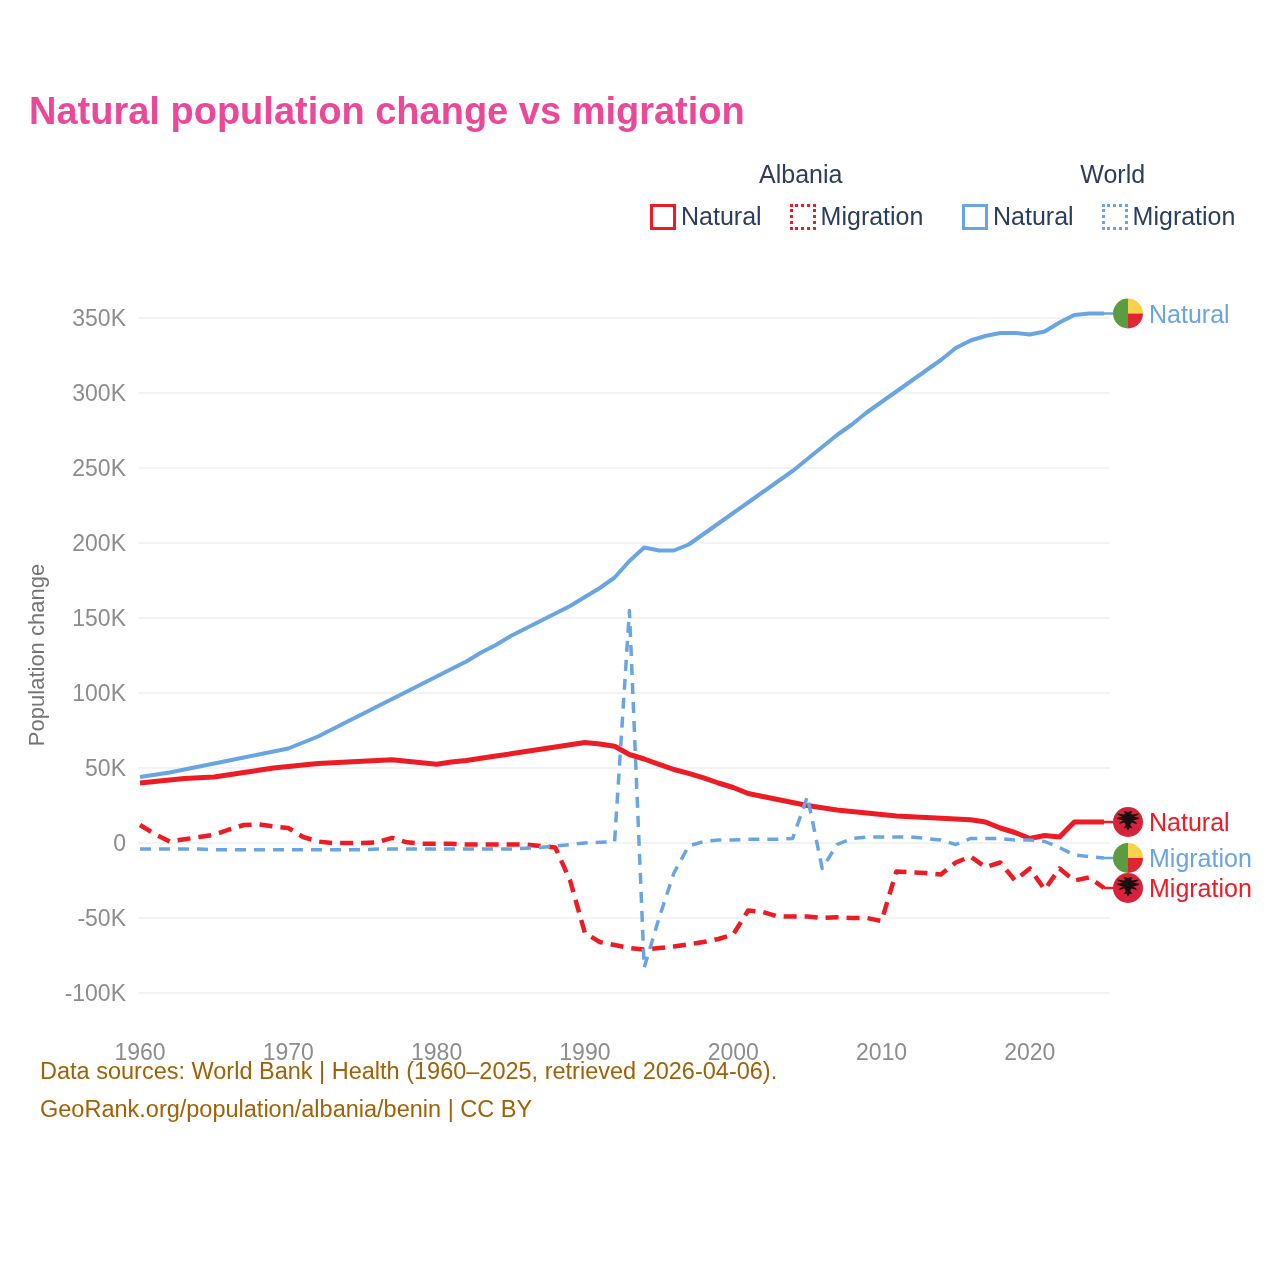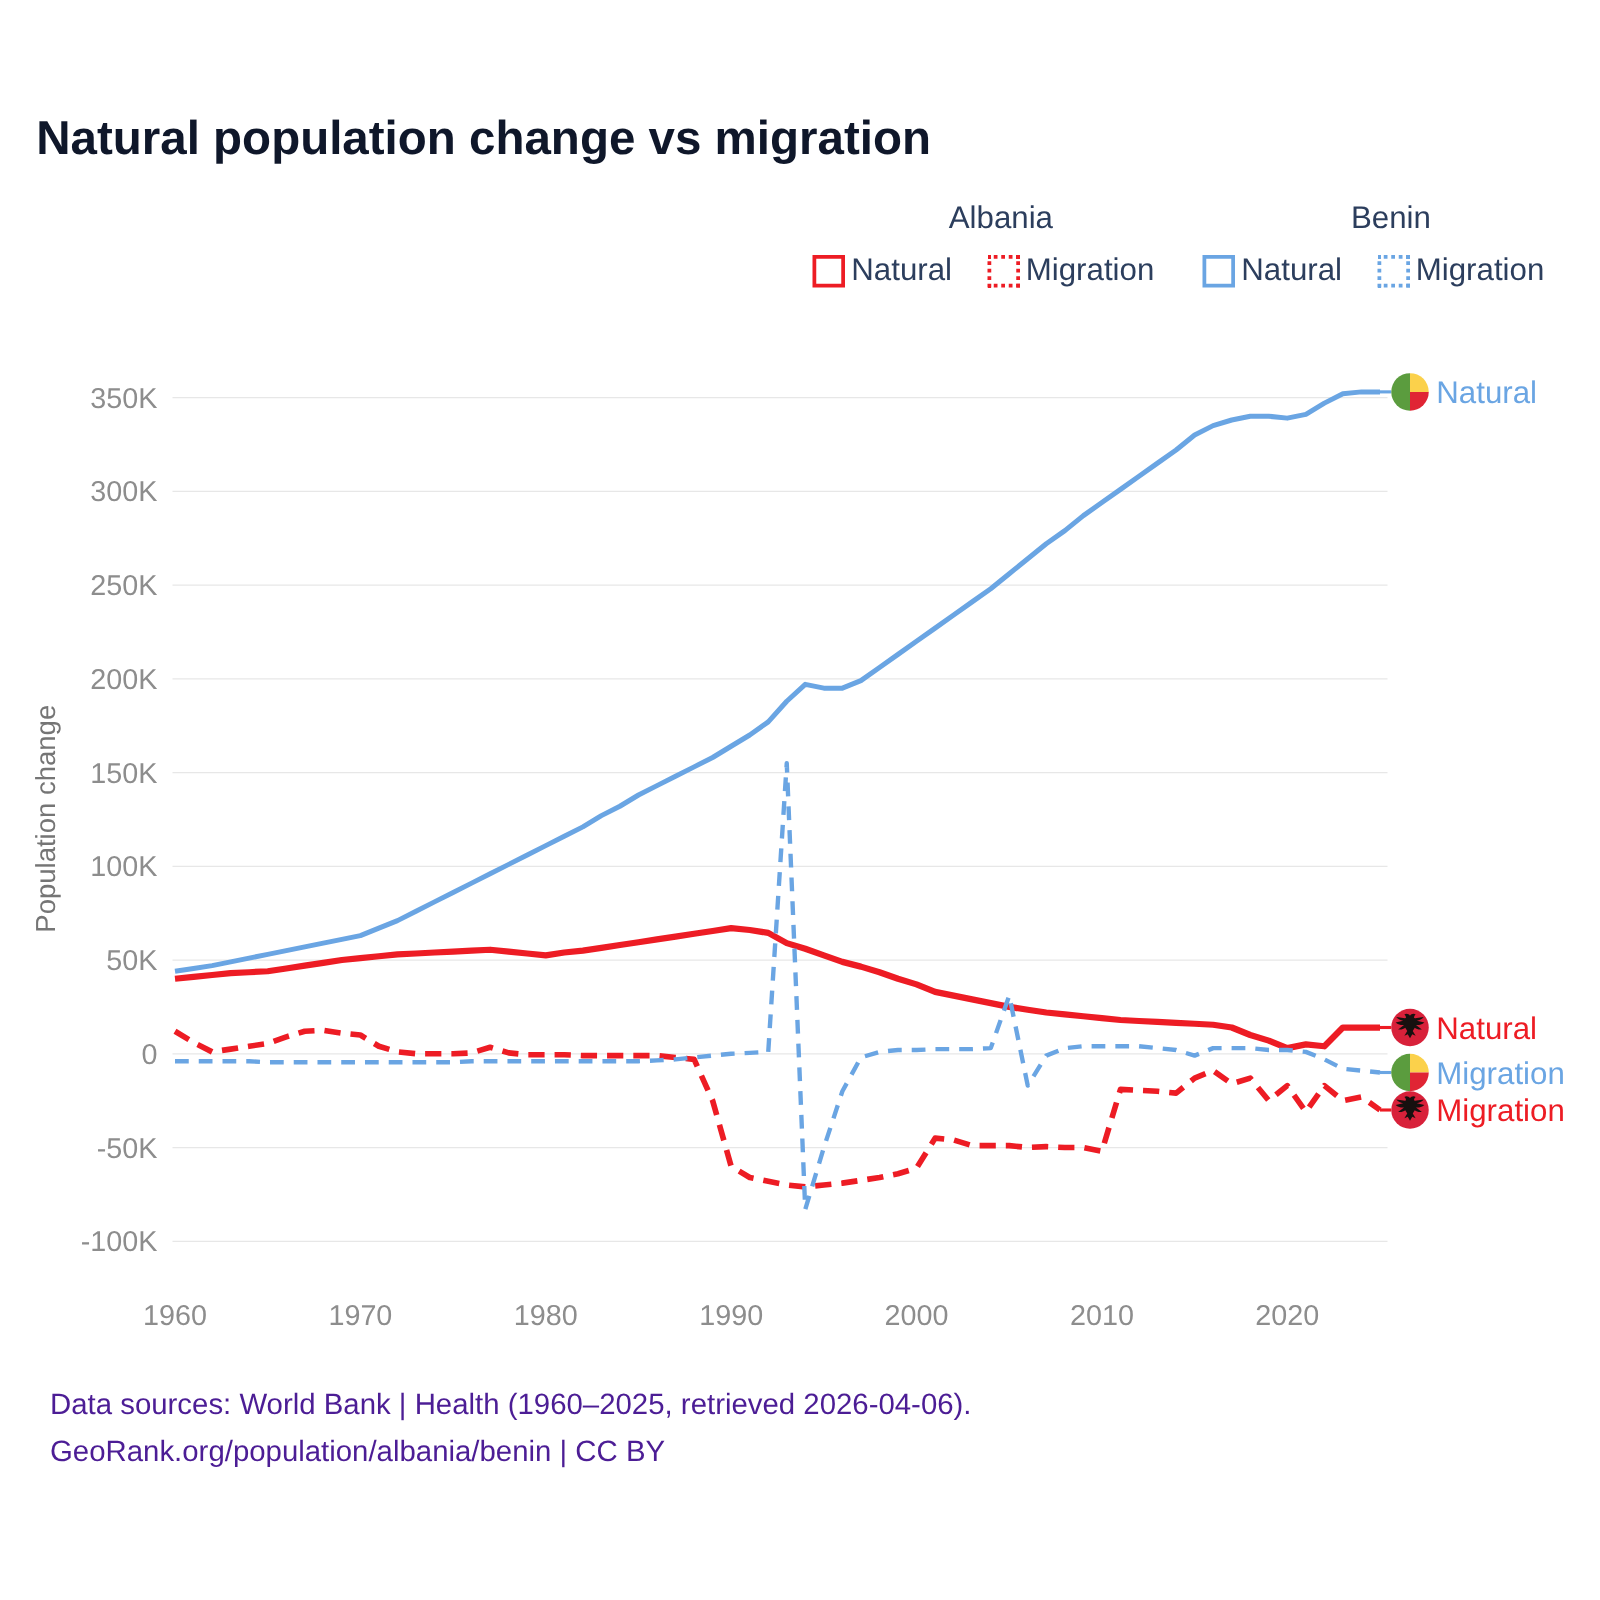--- a/index.html
+++ b/index.html
@@ -2,38 +2,38 @@
 <html><head>
 <meta charset="utf-8">
 <style>
   html,body{margin:0;padding:0;}
   body{
     width:1280px;height:1280px;position:relative;overflow:hidden;
     background:#ffffff;font-family:"Liberation Sans",sans-serif;
   }
   .title{
     position:absolute;left:29px;top:90px;
-    font-size:38px;font-weight:700;color:#0f172a;letter-spacing:0;
+    font-size:38px;font-weight:700;color:#ec4899;letter-spacing:0;
   }
   .legend{position:absolute;top:160px;left:0;width:1280px;}
   .lg-group{position:absolute;top:0;text-align:center;}
   .lg-group.g0{left:650px;}
   .lg-group.g1{left:962px;}
   .lg-header{font-size:25px;color:#2c3e5d;margin-bottom:13px;}
   .lg-row{display:flex;align-items:center;}
   .lg-item{display:flex;align-items:center;margin-right:28px;cursor:pointer;}
   .sw{width:20px;height:20px;display:inline-block;margin-right:5px;background:#fff;box-sizing:content-box;}
   .sw.red-solid{border:3px solid #ed1c24;}
   .sw.red-dotted{border:3px dotted #ed1c24;}
   .sw.blue-solid{border:3px solid #6aa5e3;}
   .sw.blue-dotted{border:3px dotted #6aa5e3;}
   .lg-label{font-size:25px;color:#2c3e5d;}
   .footer{
-    position:absolute;left:40px;top:1104px;
-    font-size:23.5px;color:#4c1d95;line-height:1.62;
+    position:absolute;left:40px;top:1052px;
+    font-size:23.5px;color:#a16207;line-height:1.62;
   }
   svg#chart{position:absolute;left:0;top:0;}
   .grid{stroke:#e7e7e7;stroke-width:1;}
   .tick{font-family:"Liberation Sans",sans-serif;font-size:23px;fill:#8d8d8d;}
   .ty{text-anchor:end;}
   .tx{text-anchor:middle;}
   .ylab{font-family:"Liberation Sans",sans-serif;font-size:22px;fill:#757575;text-anchor:middle;}
   .ln{fill:none;stroke-linejoin:round;}
   .elbl{font-family:"Liberation Sans",sans-serif;font-size:25px;}
 </style>
@@ -50,21 +50,21 @@
         <span class="sw red-solid"></span>
         <span class="lg-label">Natural</span>
       </span>
       <span class="lg-item">
         <span class="sw red-dotted"></span>
         <span class="lg-label">Migration</span>
       </span>
     </div>
   </div>
   <div class="lg-group g1">
-    <div class="lg-header">Benin</div>
+    <div class="lg-header">World</div>
     <div class="lg-row">
       <span class="lg-item">
         <span class="sw blue-solid"></span>
         <span class="lg-label">Natural</span>
       </span>
       <span class="lg-item">
         <span class="sw blue-dotted"></span>
         <span class="lg-label">Migration</span>
       </span>
     </div>

